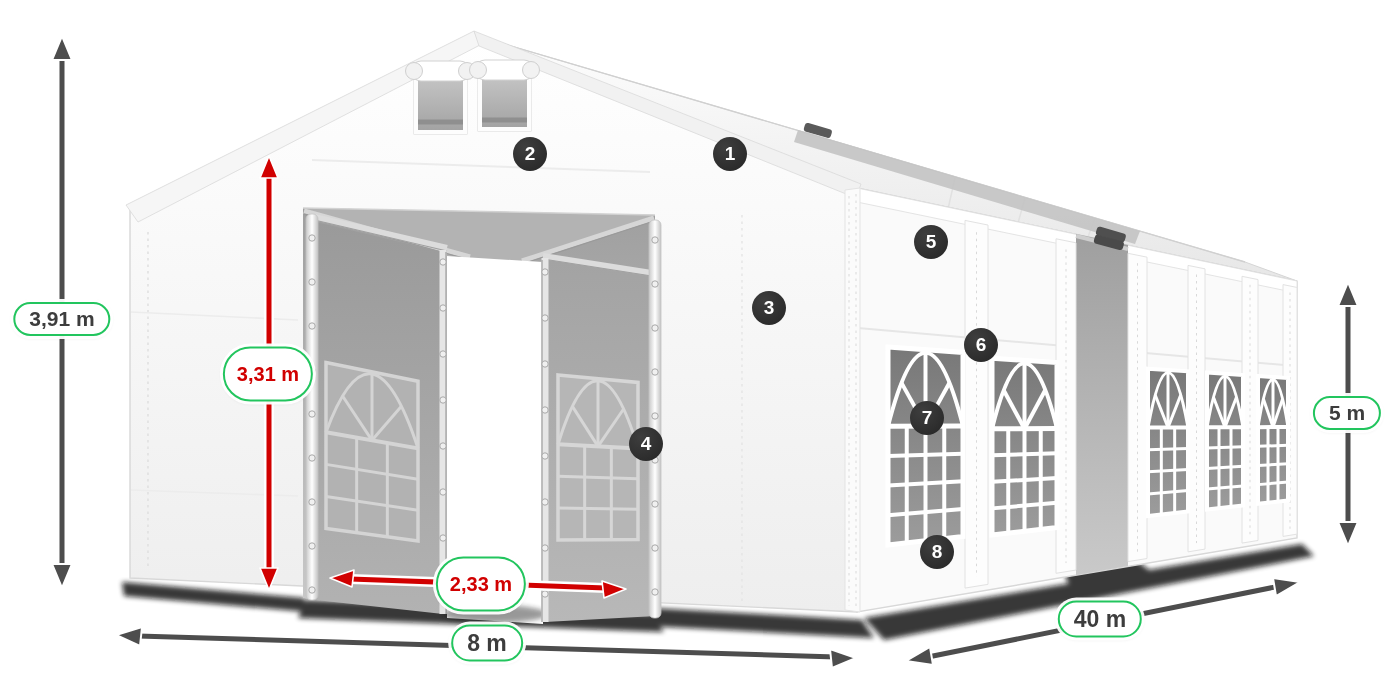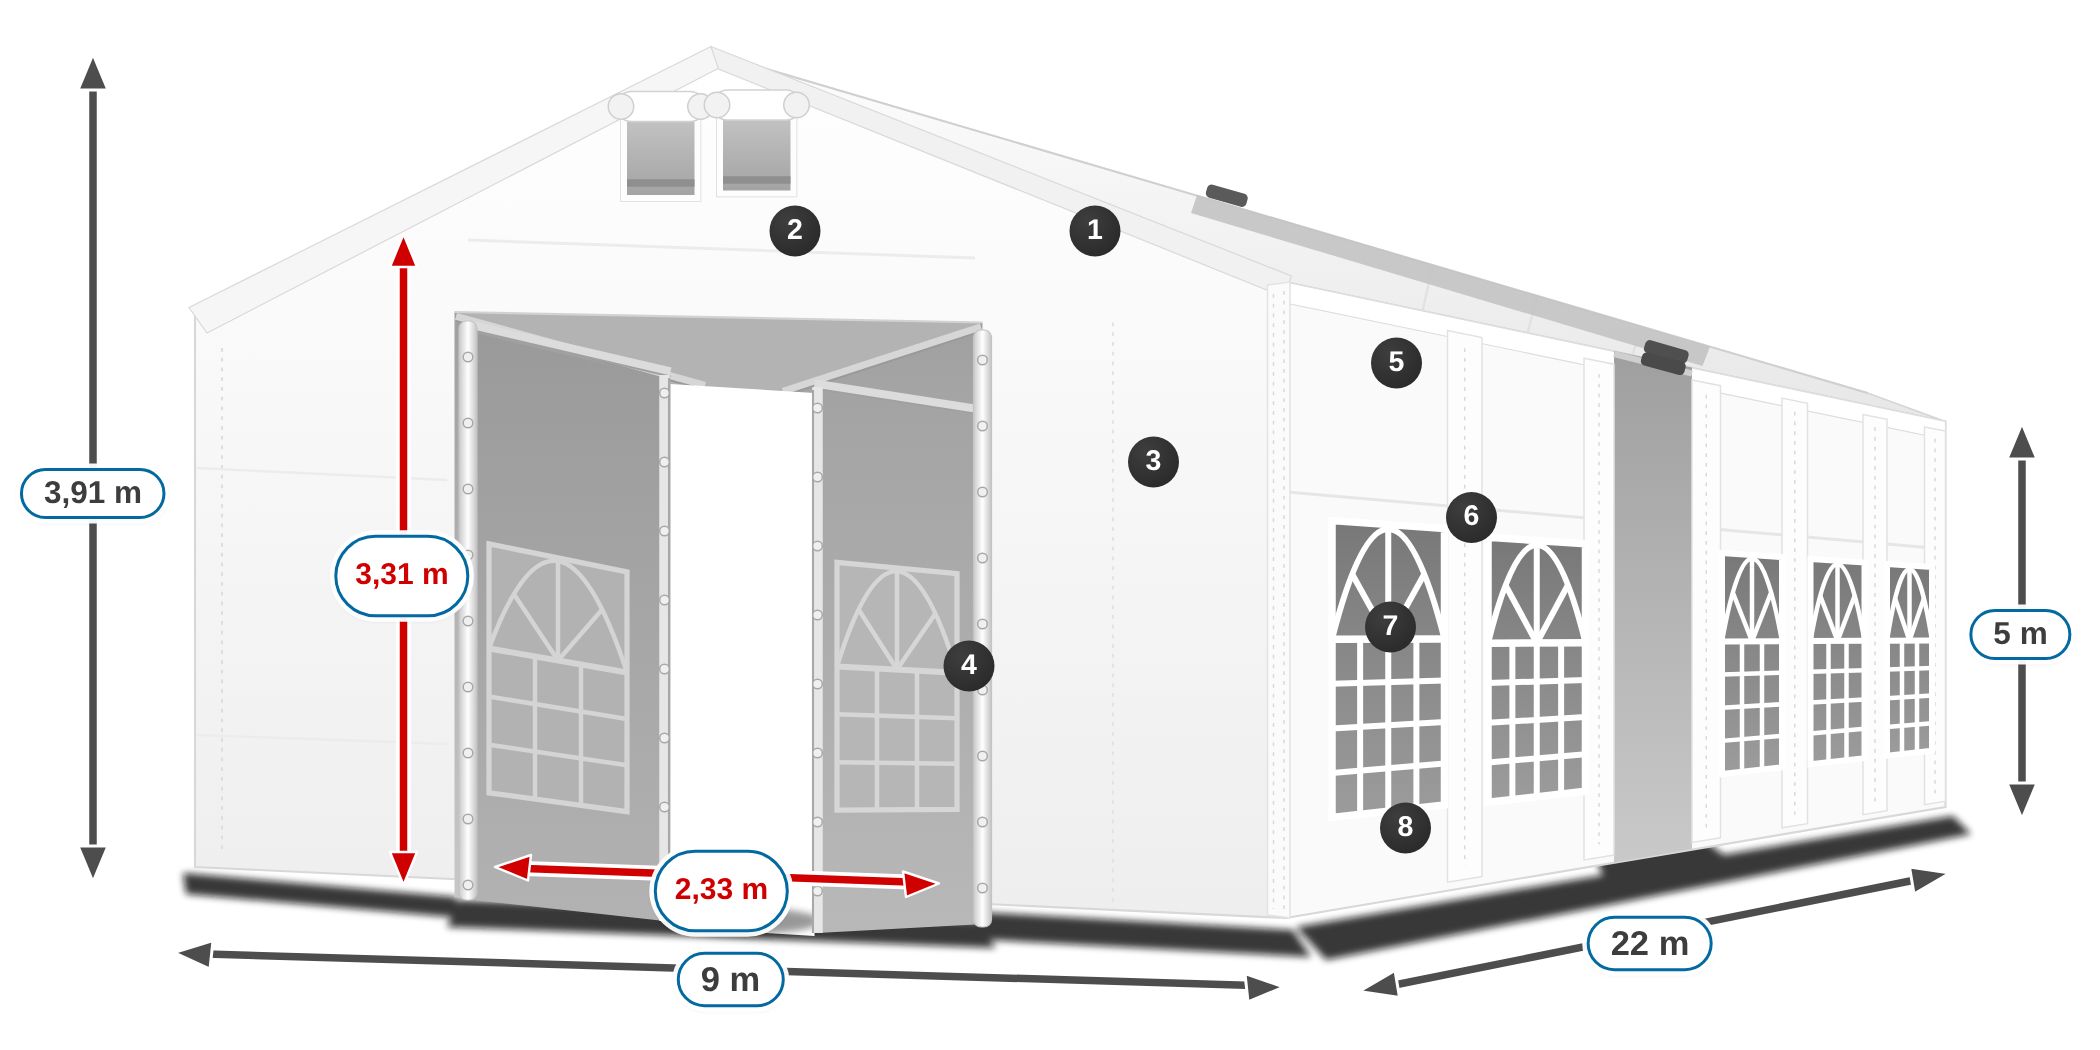--- a/index.html
+++ b/index.html
@@ -1,23 +1,23 @@
 <!DOCTYPE html>
 <html><head>
 <meta charset="utf-8">
 <style>
   html,body{margin:0;padding:0;background:#fff;}
   .stage{position:relative;width:1400px;height:700px;background:#ffffff;overflow:hidden;
          font-family:"Liberation Sans",sans-serif;}
   .stage svg{position:absolute;left:0;top:0;}
   .pill{position:absolute;transform:translate(-50%,-50%);background:#ffffff;
-        border:2px solid #0369a1;border-radius:999px;padding:3px 14px;
+        border:2px solid #22c55e;border-radius:999px;padding:3px 14px;
         font-weight:bold;font-size:21px;color:#3d3d3d;white-space:nowrap;
         box-shadow:0 0 0 3px rgba(255,255,255,.95),0 1px 4px rgba(0,0,0,.18);
-        display:flex;align-items:center;justify-content:center;z-index:5;margin-top:10px;}
+        display:flex;align-items:center;justify-content:center;z-index:5;}
   .pill.red{color:#d10000;font-size:20px;padding:14px 12px;text-align:center;}
   .pill.lg{font-size:23px;}
   .badge{position:absolute;width:34px;height:34px;transform:translate(-50%,-50%);
          border-radius:50%;background:radial-gradient(circle at 35% 30%,#3e3e3e,#252525);
          color:#ffffff;font-weight:bold;font-size:19px;
          display:flex;align-items:center;justify-content:center;z-index:4;}
 </style>
 </head>
 <body>
 
@@ -358,17 +358,17 @@
 <div class="badge" style="left:769px;top:308px;">3</div>
 <div class="badge" style="left:646px;top:444px;">4</div>
 <div class="badge" style="left:931px;top:242px;">5</div>
 <div class="badge" style="left:981px;top:345px;">6</div>
 <div class="badge" style="left:927px;top:418px;">7</div>
 <div class="badge" style="left:937px;top:552px;">8</div>
 
 <div class="pill" style="left:62px;top:319px;">3,91 m</div>
 <div class="pill red" style="left:268px;top:374px;">3,31 m</div>
 <div class="pill red" style="left:481px;top:584px;">2,33 m</div>
-<div class="pill lg" style="left:487px;top:643px;">9 m</div>
-<div class="pill lg" style="left:1100px;top:619px;">22 m</div>
+<div class="pill lg" style="left:487px;top:643px;">8 m</div>
+<div class="pill lg" style="left:1100px;top:619px;">40 m</div>
 <div class="pill" style="left:1347px;top:413px;">5 m</div>
 
 </div>
 
 </body></html>

